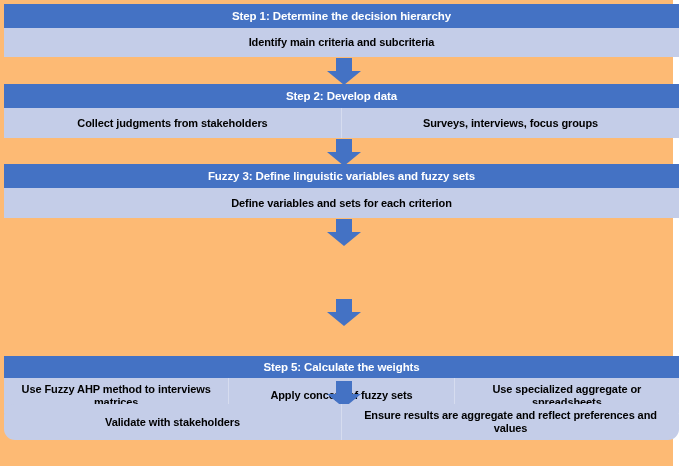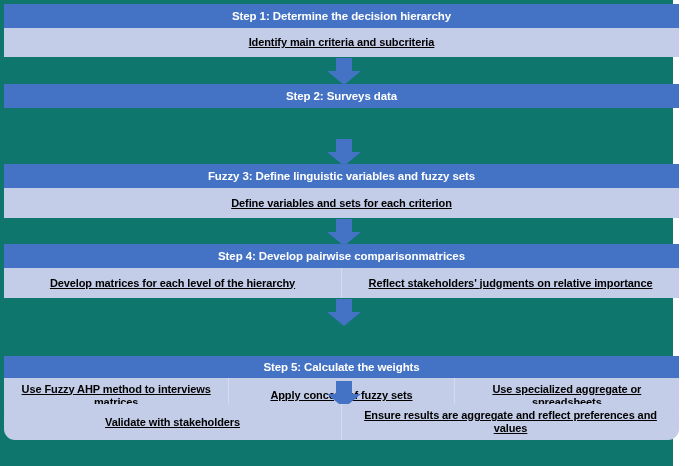--- a/index.html
+++ b/index.html
@@ -11,21 +11,21 @@
     width: 685px;
     height: 466px;
     overflow: hidden;
     font-family: "Liberation Sans", sans-serif;
   }
 
   #flow {
     position: relative;
     width: 673px;
     height: 466px;
-    background: #0f766e;
+    background: #fdba74;
   }
 
   .step-block {
     position: absolute;
     left: 4px;
     width: 675px;
     box-sizing: border-box;
   }
 
   .step-header {
@@ -56,21 +56,20 @@
     align-items: center;
     justify-content: center;
     text-align: center;
     color: #000000;
     font-weight: bold;
     font-size: 11px;
     letter-spacing: -0.1px;
     line-height: 1.18;
     padding: 2px 6px;
     box-sizing: border-box;
-    text-decoration: underline;
   }
   .cell + .cell {
     border-left: 1.5px solid #D6DCEF;
   }
 
   
   .arrow {
     position: absolute;
     width: 34px;
     height: 27px;
@@ -105,45 +104,42 @@
     <div class="step-body" style="height:29px;">
       <div class="cell">Identify main criteria and subcriteria</div>
     </div>
   </div>
   <div class="arrow" style="top:58px;">
     <div class="shaft"></div>
     <div class="head"></div>
   </div>
 
   <div class="step-block" style="top:84px;">
-    <div class="step-header" style="height:24px;">Step 2: Surveys data</div>
+    <div class="step-header" style="height:24px;">Step 2: Develop data</div>
+    <div class="step-body" style="height:30px;">
+      <div class="cell">Collect judgments from stakeholders</div>
+      <div class="cell">Surveys, interviews, focus groups</div>
+    </div>
   </div>
   <div class="arrow" style="top:139px;">
     <div class="shaft"></div>
     <div class="head"></div>
   </div>
 
   <div class="step-block" style="top:164px;">
     <div class="step-header" style="height:24px;">Fuzzy 3: Define linguistic variables and fuzzy sets</div>
     <div class="step-body" style="height:30px;">
       <div class="cell">Define variables and sets for each criterion</div>
     </div>
   </div>
   <div class="arrow" style="top:219px;">
     <div class="shaft"></div>
     <div class="head"></div>
   </div>
 
-  <div class="step-block" style="top:244px;">
-    <div class="step-header" style="height:24px;">Step 4: Develop pairwise comparisonmatrices</div>
-    <div class="step-body" style="height:30px;">
-      <div class="cell">Develop matrices for each level of the hierarchy</div>
-      <div class="cell">Reflect stakeholders' judgments on relative importance</div>
-    </div>
-  </div>
   <div class="arrow" style="top:299px;">
     <div class="shaft"></div>
     <div class="head"></div>
   </div>
 
   <div class="step-block" style="top:324px;">
     <div class="step-header" style="height:22px;margin-top:32px;">Step 5: Calculate the weights</div>
     <div class="step-body" style="height:35px;">
       <div class="cell">Use Fuzzy AHP method to interviews matrices</div>
       <div class="cell">Apply concept of fuzzy sets</div>

